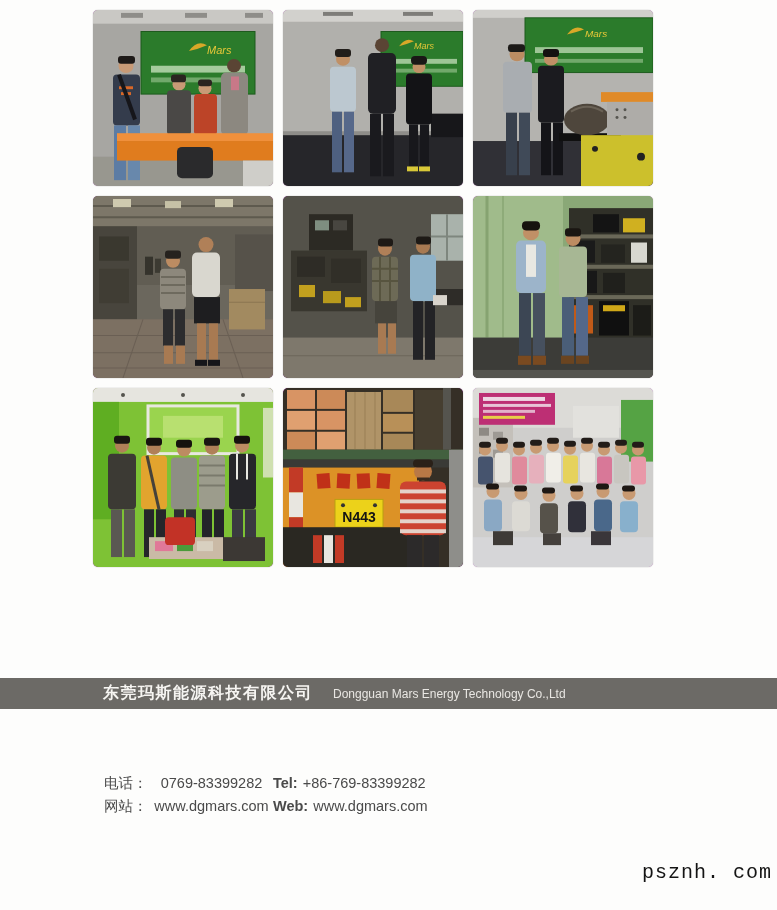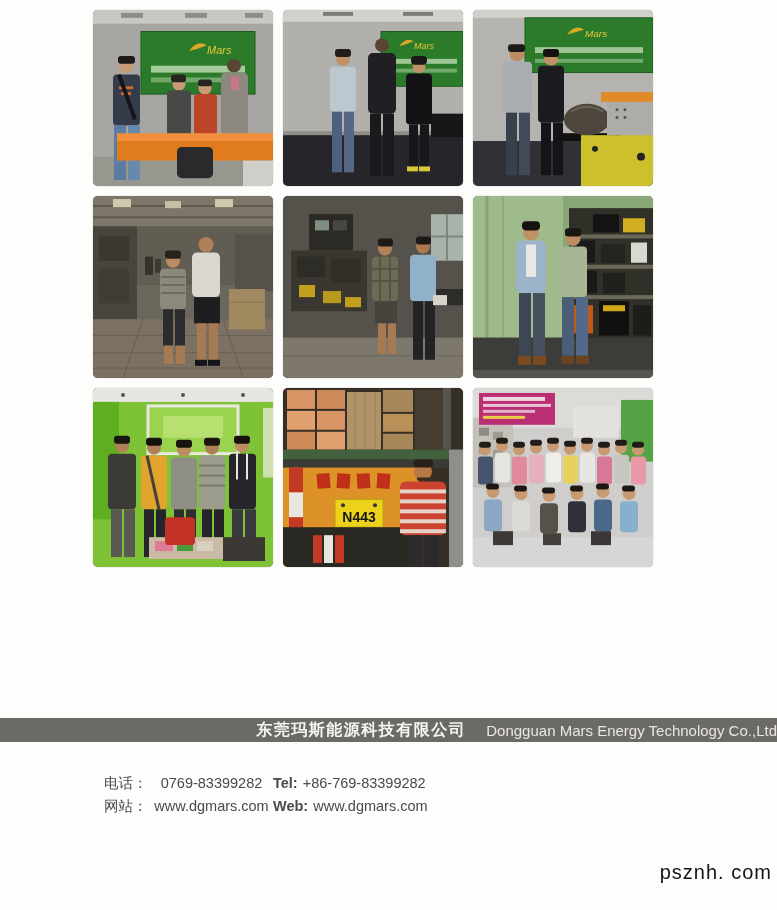--- a/index.html
+++ b/index.html
@@ -17,46 +17,46 @@
     column-gap:10px; row-gap:10px;
   }
   .photo {
     border-radius:5px; overflow:hidden; position:relative;
     background:#a21caf; box-shadow:0 0 0 1px rgba(0,0,0,0.05);
   }
   .photo svg { display:block; width:100%; height:100%; }
 
   
   .footer-bar {
-    position:absolute; left:0; top:718px; width:777px; height:24px;
-    background:#6c6a66; display:flex; align-items:center;justify-content:flex-end;
+    position:absolute; left:0; top:678px; width:777px; height:31px;
+    background:#6c6a66; display:flex; align-items:center;
   }
   .company-cn {
     margin-left:103px; color:#f6f5f2; font-weight:bold;
     font-size:16px; letter-spacing:1.5px; white-space:nowrap;
   }
   .company-en {
-    margin-left:20px; color:#e9e7e3; font-size:15px; white-space:nowrap;
+    margin-left:20px; color:#e9e7e3; font-size:12px; white-space:nowrap;
   }
 
   
   .contact {
     position:absolute; left:104px; top:772px; width:455px;
     color:#4a4a4a; font-size:14.5px;
   }
   .contact-row { line-height:22.5px; }
   .c-label { display:inline-block; width:46px; }
   .c-val   { display:inline-block; width:123px;text-align:center; }
   .c-label2 { margin-right:5px;font-weight:bold; }
   .addr-en { line-height:22.5px; }
 
   
   .watermark {
     position:absolute; right:5px; top:861px;
-    font-family:Liberation Sans, sans-serif;
+    font-family:Liberation Mono, monospace;
     font-size:20px; color:#141414; letter-spacing:1px; white-space:nowrap;
   }
 </style>
 </head>
 <body>
 
 <div class="page">
 
   <div class="photo-grid">
 

